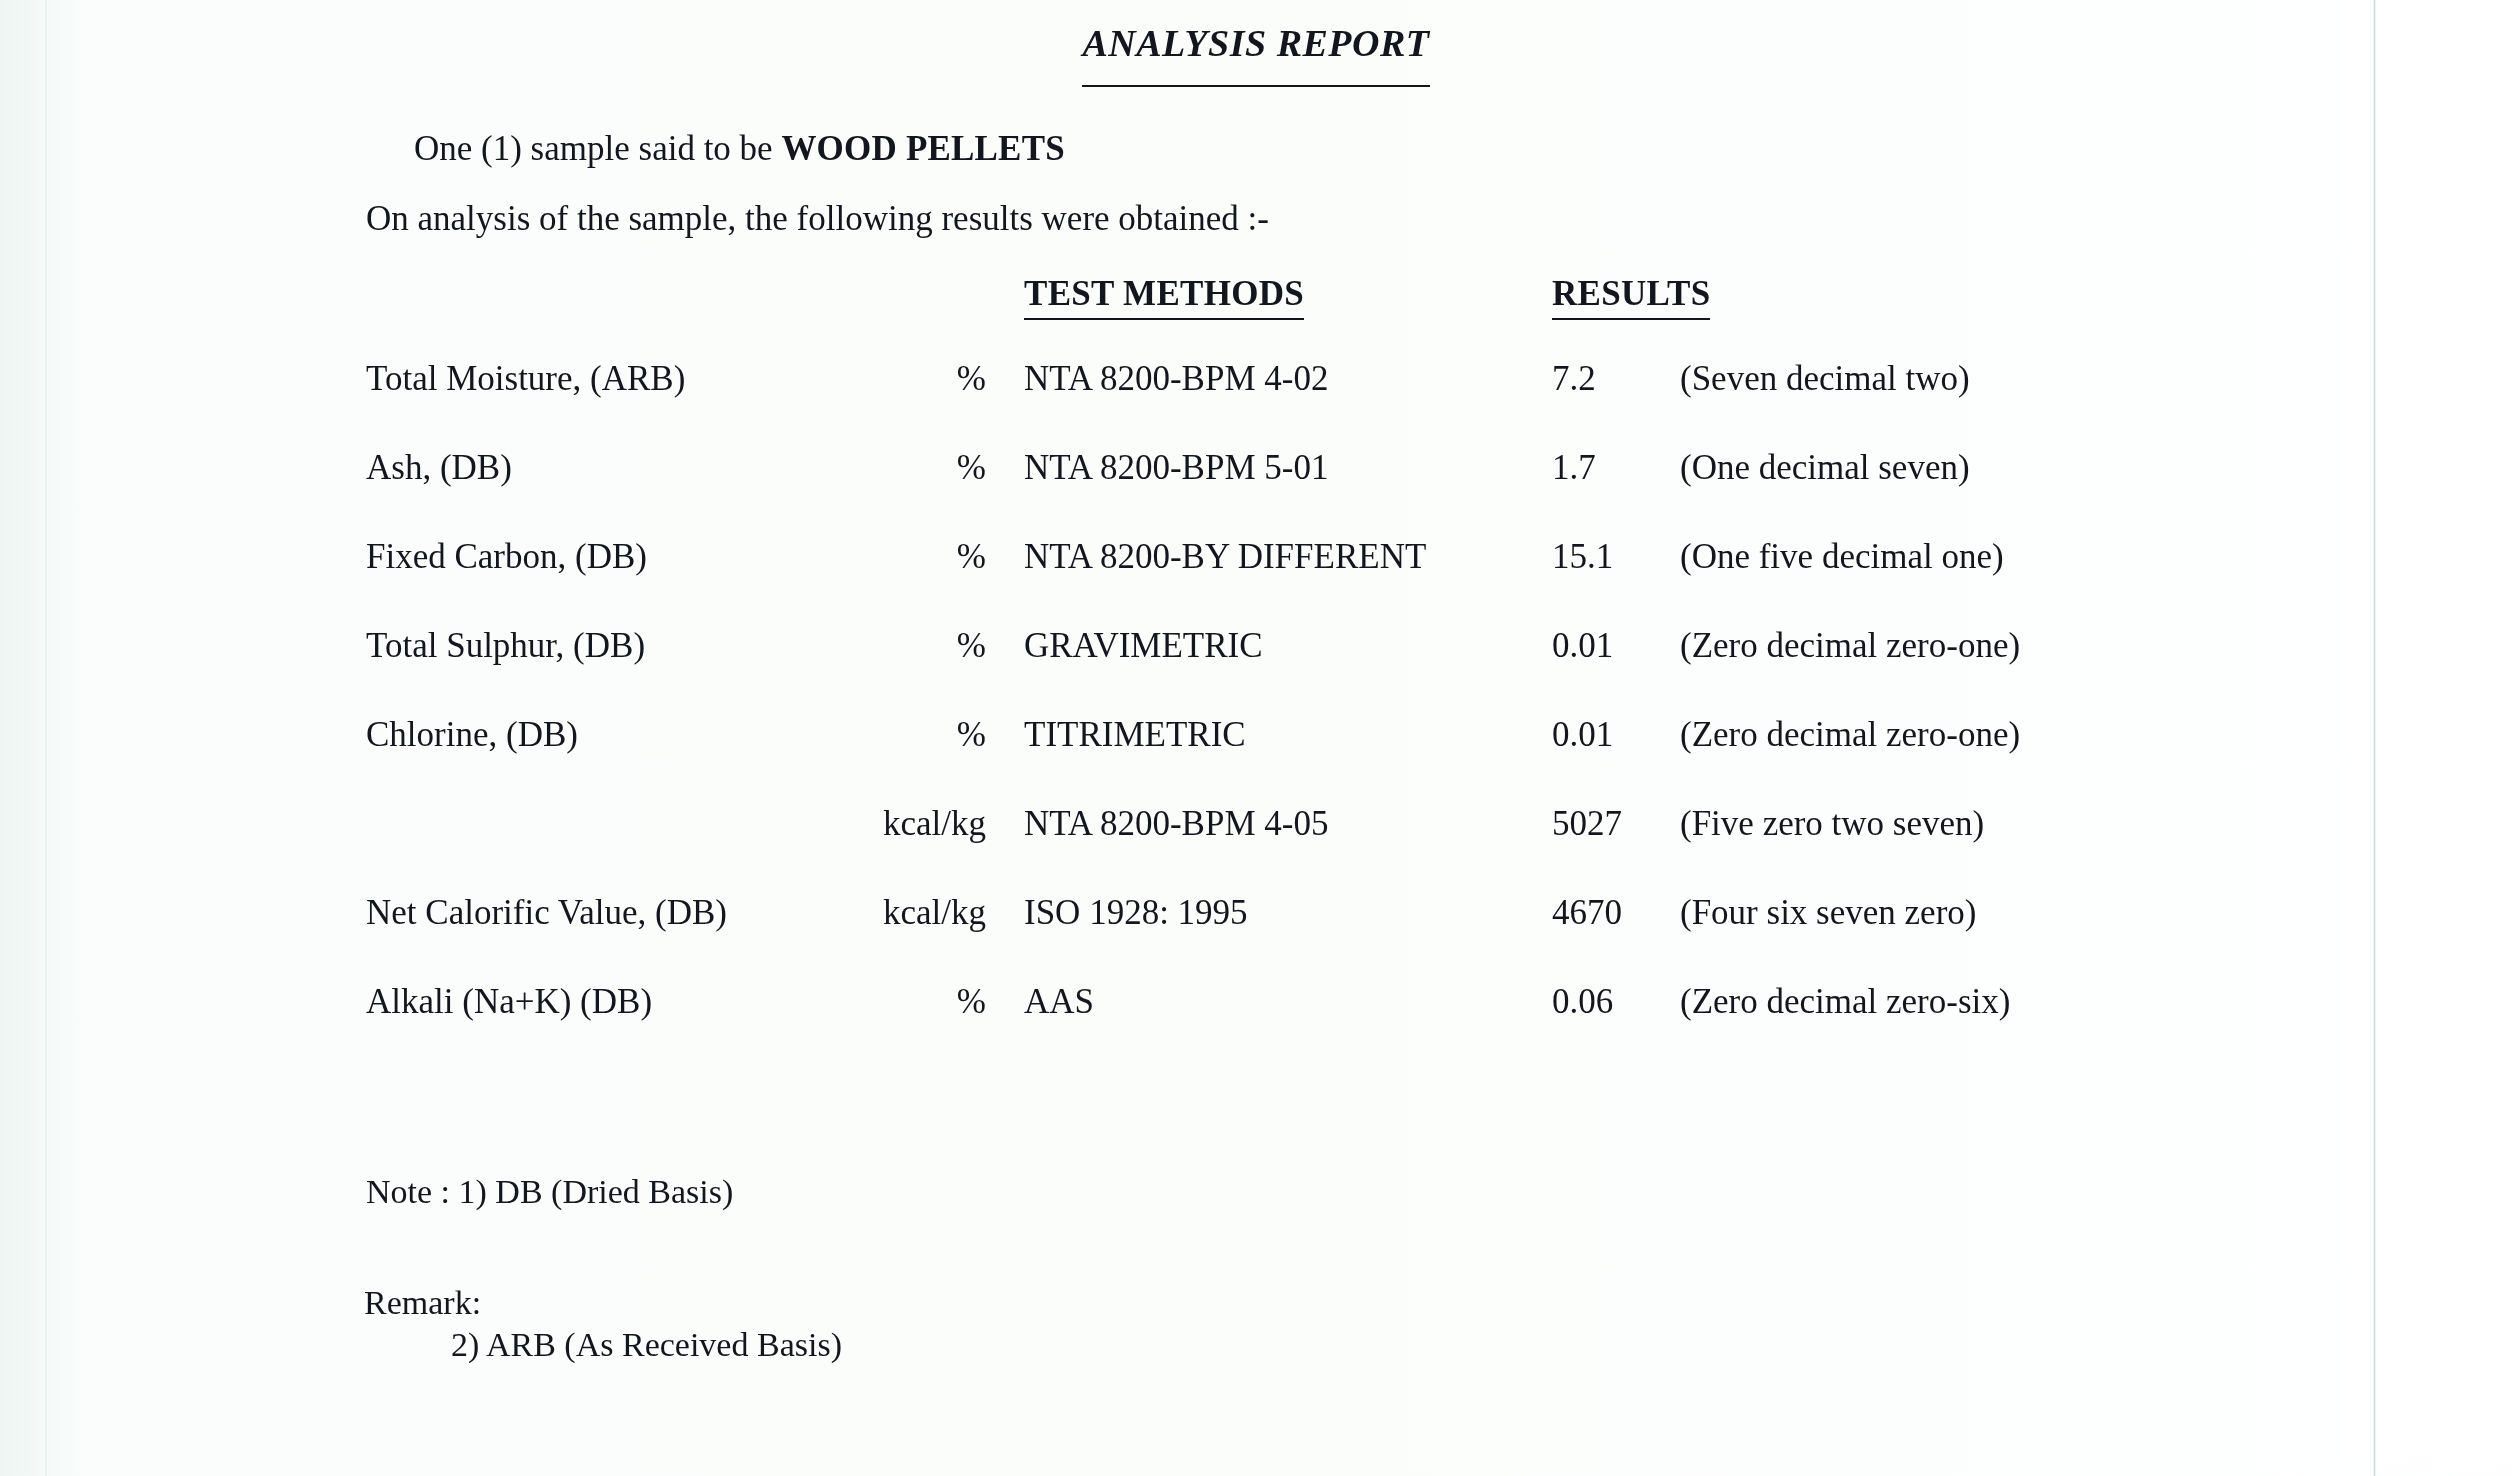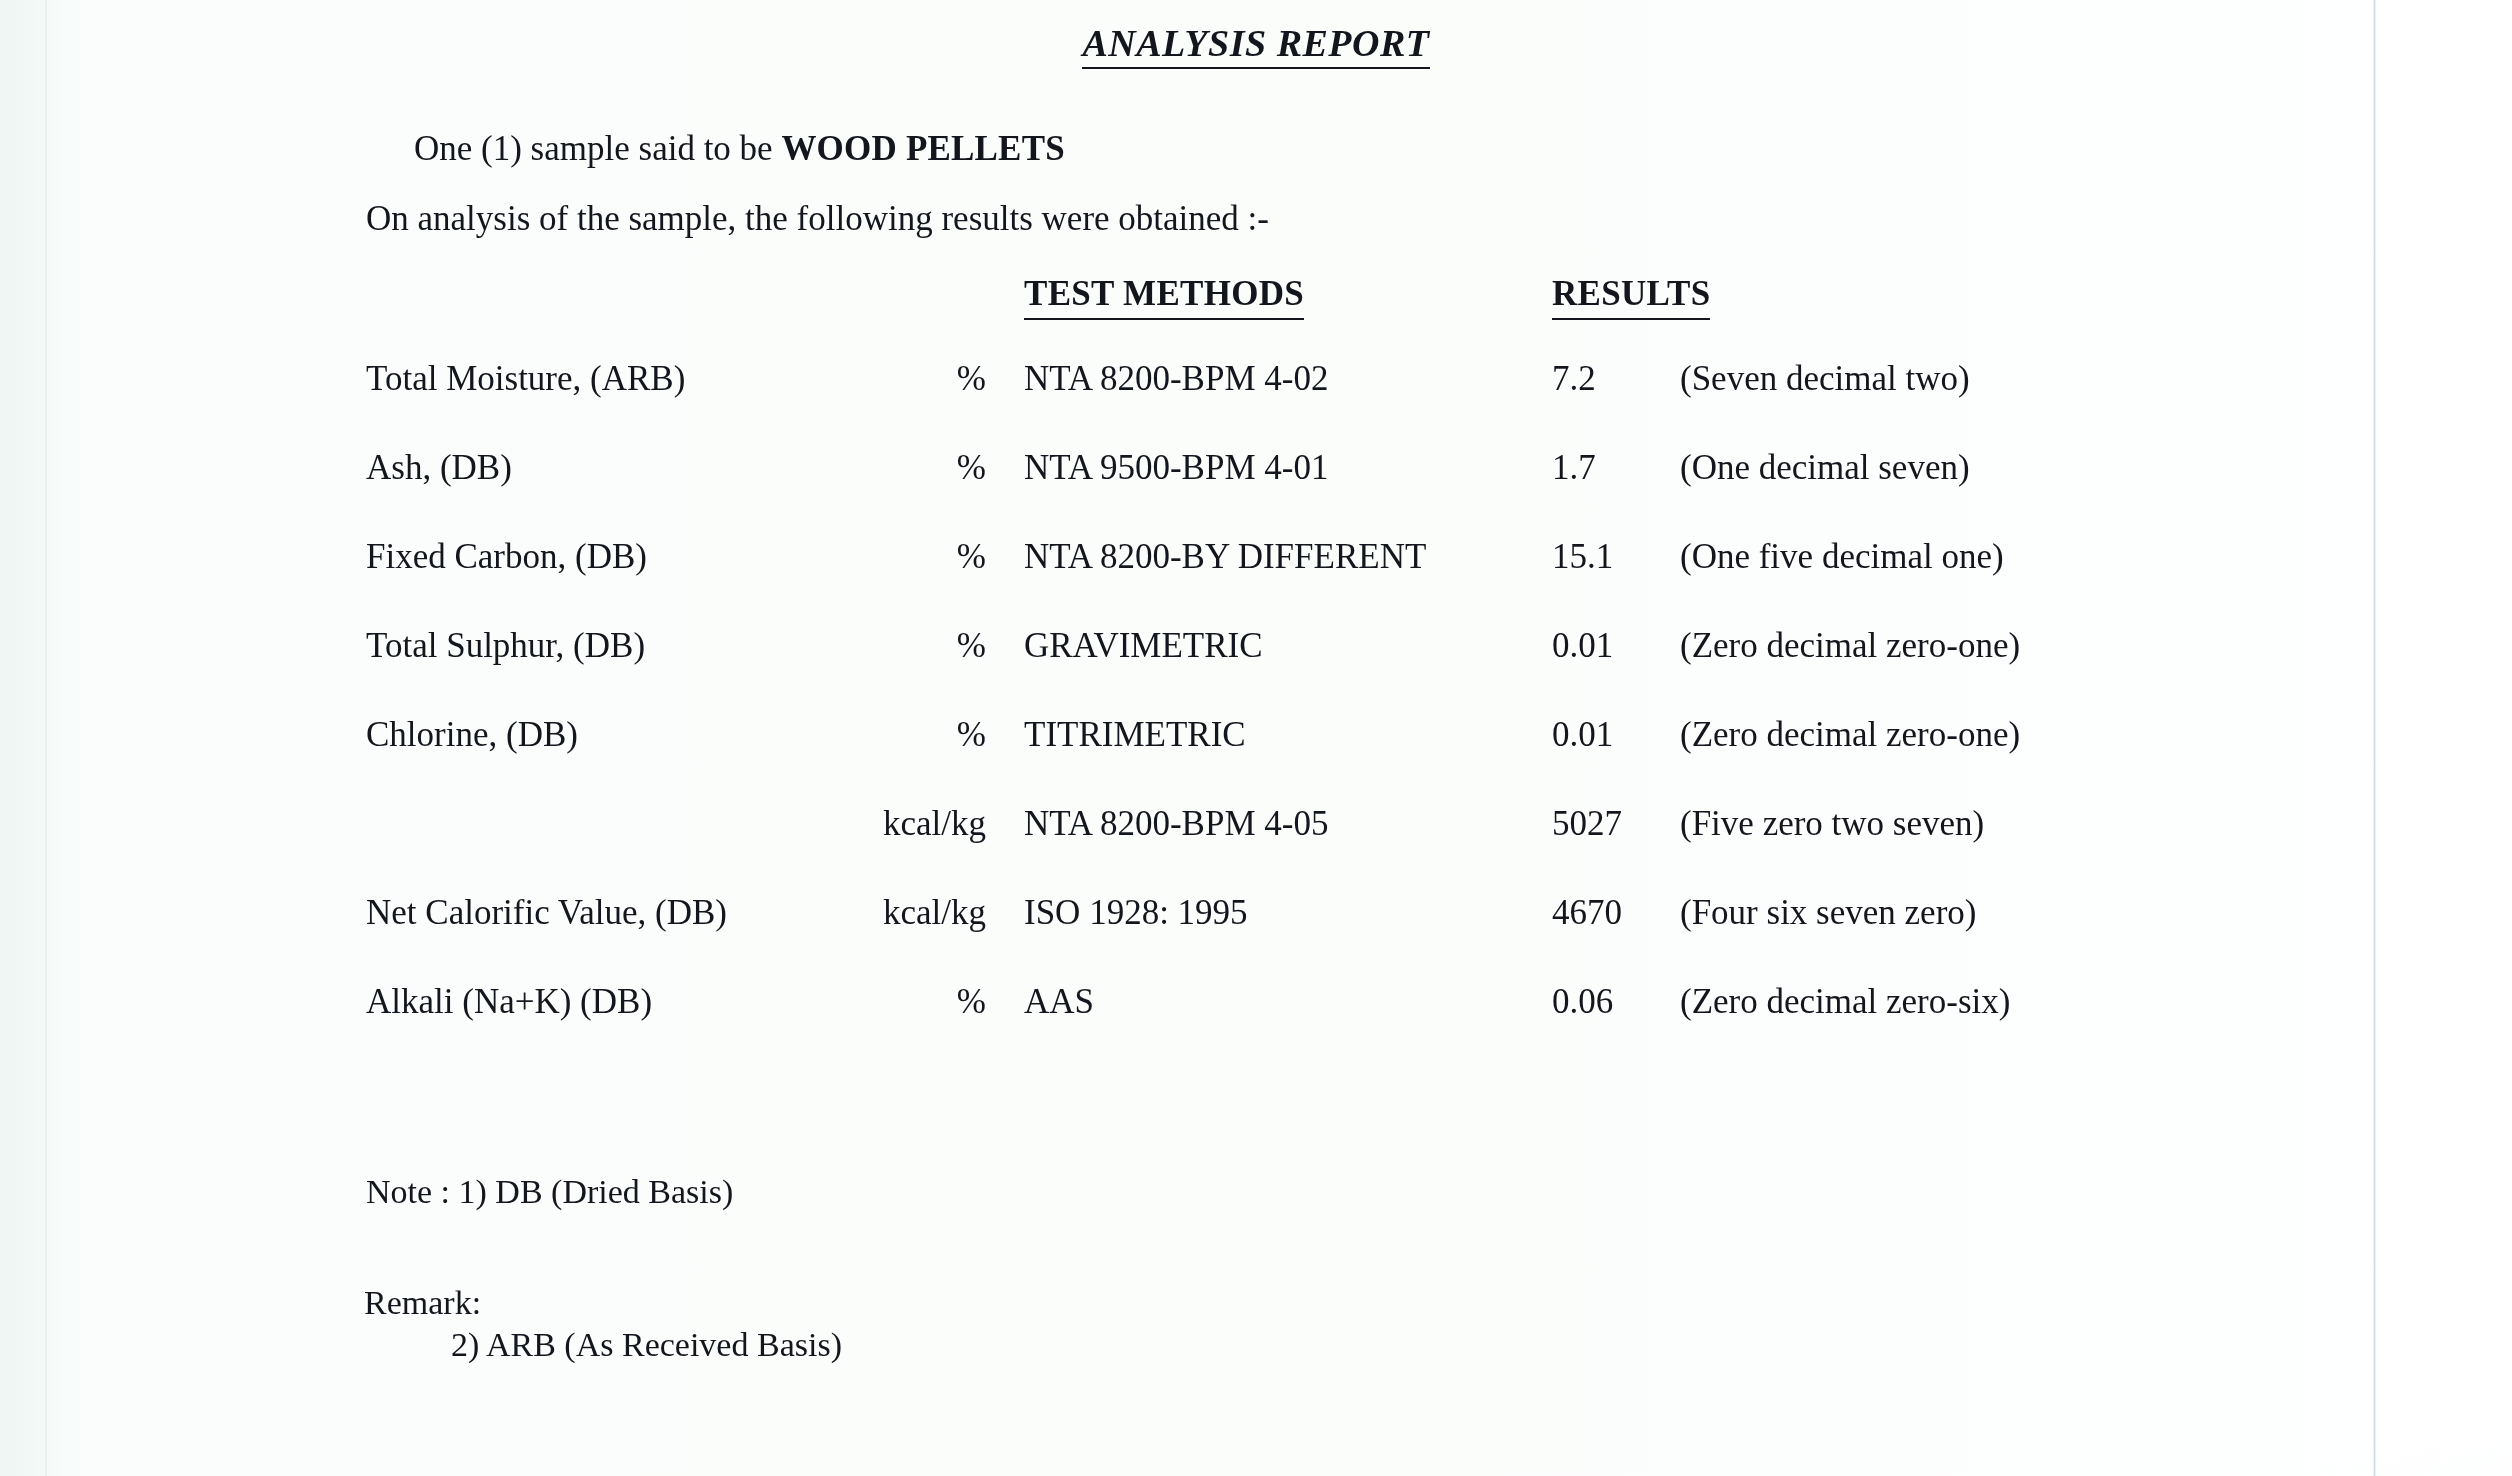--- a/index.html
+++ b/index.html
@@ -72,21 +72,21 @@
     text-align: center;
     font-size: 38px;
     font-weight: bold;
     font-style: italic;
     letter-spacing: 0.5px;
     white-space: pre;
   }
   #report-title span.ul {
     display: inline-block;
     border-bottom: 2.8px solid #14161d;
-    padding-bottom: 2px;
+    padding-bottom: 20px;
   }
 
   #sample-line {
     left: 366px;
     top: 129px;
     font-size: 35px;
     margin-left: 48px;
   }
   #sample-line .strong { font-weight: bold; letter-spacing: 0.2px; }
 
@@ -178,21 +178,21 @@
         <div class="col c-param">Total Moisture, (ARB)</div>
         <div class="col c-unit">%</div>
         <div class="col c-method">NTA 8200-BPM 4-02</div>
         <div class="col c-result">7.2</div>
         <div class="col c-words">(Seven decimal two)</div>
       </div>
 
       <div class="row">
         <div class="col c-param">Ash, (DB)</div>
         <div class="col c-unit">%</div>
-        <div class="col c-method">NTA 9500-BPM 4-01</div>
+        <div class="col c-method">NTA 8200-BPM 5-01</div>
         <div class="col c-result">1.7</div>
         <div class="col c-words">(One decimal seven)</div>
       </div>
 
       <div class="row">
         <div class="col c-param">Fixed Carbon, (DB)</div>
         <div class="col c-unit">%</div>
         <div class="col c-method">NTA 8200-BY DIFFERENT</div>
         <div class="col c-result">15.1</div>
         <div class="col c-words">(One five decimal one)</div>

